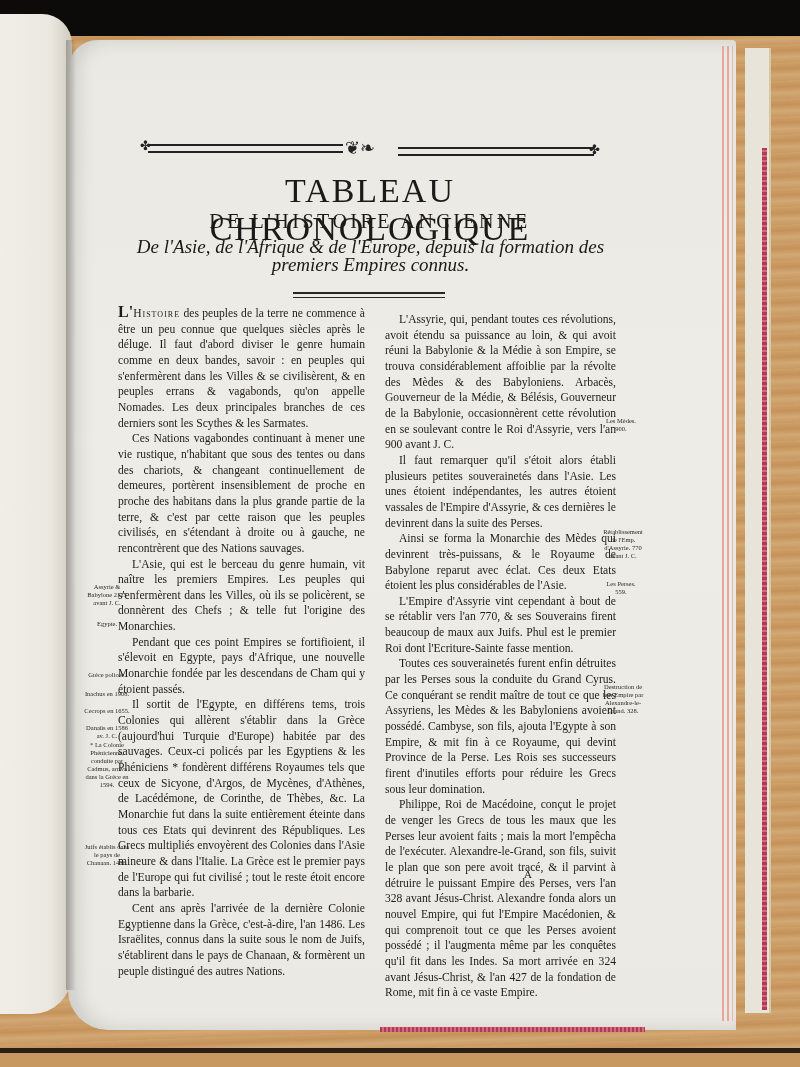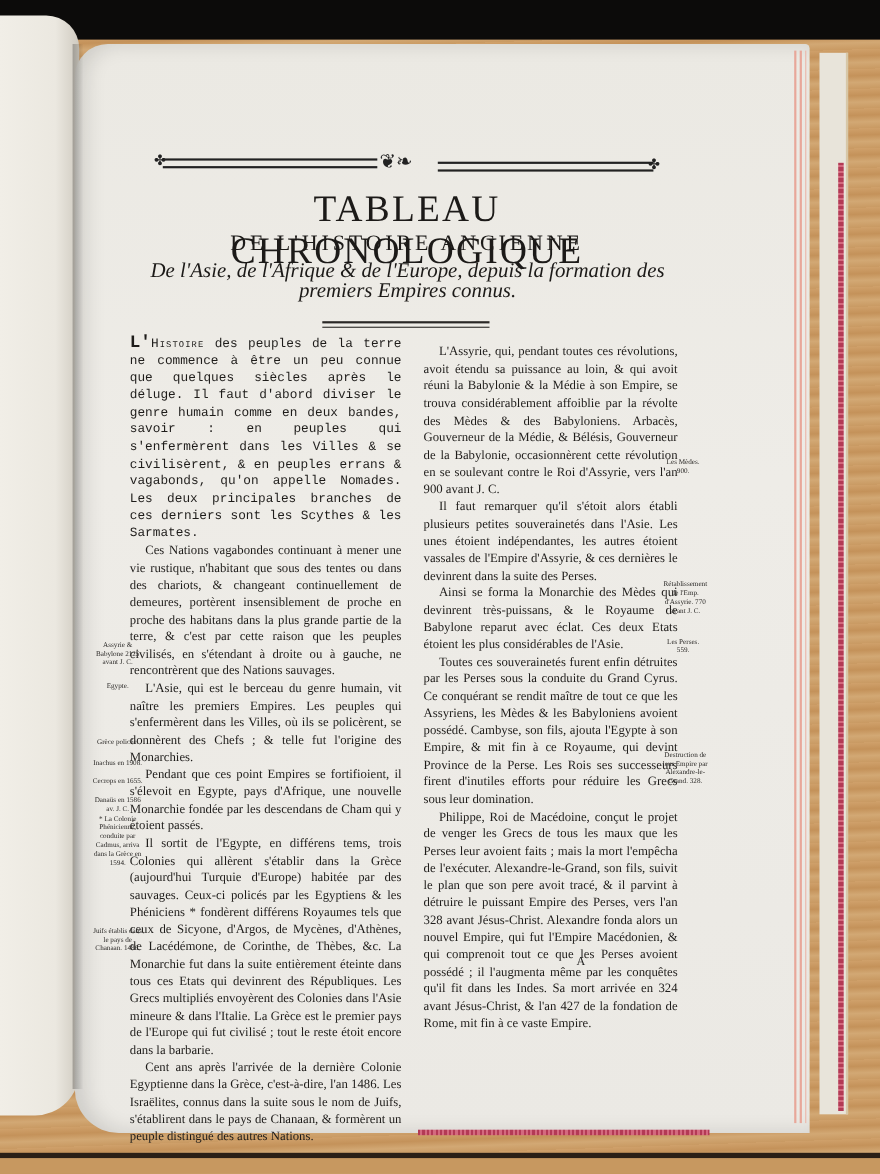--- a/index.html
+++ b/index.html
@@ -53,21 +53,21 @@
   .subtitle { position:absolute; left:130px; top:210px; width:480px; text-align:center;
     font-size:20px; letter-spacing:3.5px; color:#1c1a18; font-family:"Liberation Serif", serif; }
   .tagline { position:absolute; left:128px; top:238px; width:485px; text-align:center;
     font-size:19px; font-style:italic; line-height:18px; color:#1c1a18; font-family:"Liberation Serif", serif; }
   .title-rule { position:absolute; left:293px; top:292px; width:152px; height:3px;
     border-top:2px solid #2a2826; border-bottom:1px solid #2a2826; }
 
   .col { position:absolute; font-family:"Liberation Serif", serif; color:#1e1c1a;
     font-size:11.6px; line-height:15.65px; text-align:justify; }
   .col p { margin:0; text-indent:14px; }
-  .col p.first { text-indent:0;font-family:Liberation Mono, monospace; }
+  .col p.first { text-indent:0; }
   .col p.first .dropcap { font-size:16px; font-weight:bold; }
   .col p.first .sc { font-variant:small-caps; letter-spacing:1px; }
   .col-left { left:118px; top:304px; width:247px; }
   .col-right { left:385px; top:312px; width:231px; }
 
   .margin-note { position:absolute; font-family:"Liberation Serif", serif; color:#2a2826;
     font-size:6.5px; line-height:8px; text-align:center; }
   .folio { position:absolute; left:524px; top:868px; font-size:11px; color:#222; font-family:"Liberation Serif", serif; }
 </style>
 </head>
@@ -108,20 +108,21 @@
   <p>L'Asie, qui est le berceau du genre humain, vit naître les premiers Empires. Les peuples qui s'enfermèrent dans les Villes, où ils se policèrent, se donnèrent des Chefs ; &amp; telle fut l'origine des Monarchies.</p>
   <p>Pendant que ces point Empires se fortifioient, il s'élevoit en Egypte, pays d'Afrique, une nouvelle Monarchie fondée par les descendans de Cham qui y étoient passés.</p>
   <p>Il sortit de l'Egypte, en différens tems, trois Colonies qui allèrent s'établir dans la Grèce (aujourd'hui Turquie d'Europe) habitée par des sauvages. Ceux-ci policés par les Egyptiens &amp; les Phéniciens * fondèrent différens Royaumes tels que ceux de Sicyone, d'Argos, de Mycènes, d'Athènes, de Lacédémone, de Corinthe, de Thèbes, &amp;c. La Monarchie fut dans la suite entièrement éteinte dans tous ces Etats qui devinrent des Républiques. Les Grecs multipliés envoyèrent des Colonies dans l'Asie mineure &amp; dans l'Italie. La Grèce est le premier pays de l'Europe qui fut civilisé ; tout le reste étoit encore dans la barbarie.</p>
   <p>Cent ans après l'arrivée de la dernière Colonie Egyptienne dans la Grèce, c'est-à-dire, l'an 1486. Les Israëlites, connus dans la suite sous le nom de Juifs, s'établirent dans le pays de Chanaan, &amp; formèrent un peuple distingué des autres Nations.</p>
 </div>
 
 <div class="col col-right">
   <p>L'Assyrie, qui, pendant toutes ces révolutions, avoit étendu sa puissance au loin, &amp; qui avoit réuni la Babylonie &amp; la Médie à son Empire, se trouva considérablement affoiblie par la révolte des Mèdes &amp; des Babyloniens. Arbacès, Gouverneur de la Médie, &amp; Bélésis, Gouverneur de la Babylonie, occasionnèrent cette révolution en se soulevant contre le Roi d'Assyrie, vers l'an 900 avant J. C.</p>
   <p>Il faut remarquer qu'il s'étoit alors établi plusieurs petites souverainetés dans l'Asie. Les unes étoient indépendantes, les autres étoient vassales de l'Empire d'Assyrie, &amp; ces dernières le devinrent dans la suite des Perses.</p>
   <p>Ainsi se forma la Monarchie des Mèdes qui devinrent très-puissans, &amp; le Royaume de Babylone reparut avec éclat. Ces deux Etats étoient les plus considérables de l'Asie.</p>
+  <p>L'Empire d'Assyrie vint cependant à bout de se rétablir vers l'an 770, &amp; ses Souverains firent beaucoup de maux aux Juifs. Phul est le premier Roi dont l'Ecriture-Sainte fasse mention.</p>
   <p>Toutes ces souverainetés furent enfin détruites par les Perses sous la conduite du Grand Cyrus. Ce conquérant se rendit maître de tout ce que les Assyriens, les Mèdes &amp; les Babyloniens avoient possédé. Cambyse, son fils, ajouta l'Egypte à son Empire, &amp; mit fin à ce Royaume, qui devint Province de la Perse. Les Rois ses successeurs firent d'inutiles efforts pour réduire les Grecs sous leur domination.</p>
   <p>Philippe, Roi de Macédoine, conçut le projet de venger les Grecs de tous les maux que les Perses leur avoient faits ; mais la mort l'empêcha de l'exécuter. Alexandre-le-Grand, son fils, suivit le plan que son pere avoit tracé, &amp; il parvint à détruire le puissant Empire des Perses, vers l'an 328 avant Jésus-Christ. Alexandre fonda alors un nouvel Empire, qui fut l'Empire Macédonien, &amp; qui comprenoit tout ce que les Perses avoient possédé ; il l'augmenta même par les conquêtes qu'il fit dans les Indes. Sa mort arrivée en 324 avant Jésus-Christ, &amp; l'an 427 de la fondation de Rome, mit fin à ce vaste Empire.</p>
 </div>
 
 <div class="margin-note" style="left:84px;top:583px;width:46px;">Assyrie &amp; Babylone 2125 avant J. C.</div>
 <div class="margin-note" style="left:84px;top:620px;width:46px;">Egypte.</div>
 <div class="margin-note" style="left:84px;top:671px;width:46px;">Grèce policée.</div>
 <div class="margin-note" style="left:84px;top:690px;width:46px;">Inachus en 1908.</div>
 <div class="margin-note" style="left:84px;top:707px;width:46px;">Cecrops en 1655.</div>
 <div class="margin-note" style="left:84px;top:724px;width:46px;">Danaüs en 1586 av. J. C.</div>

